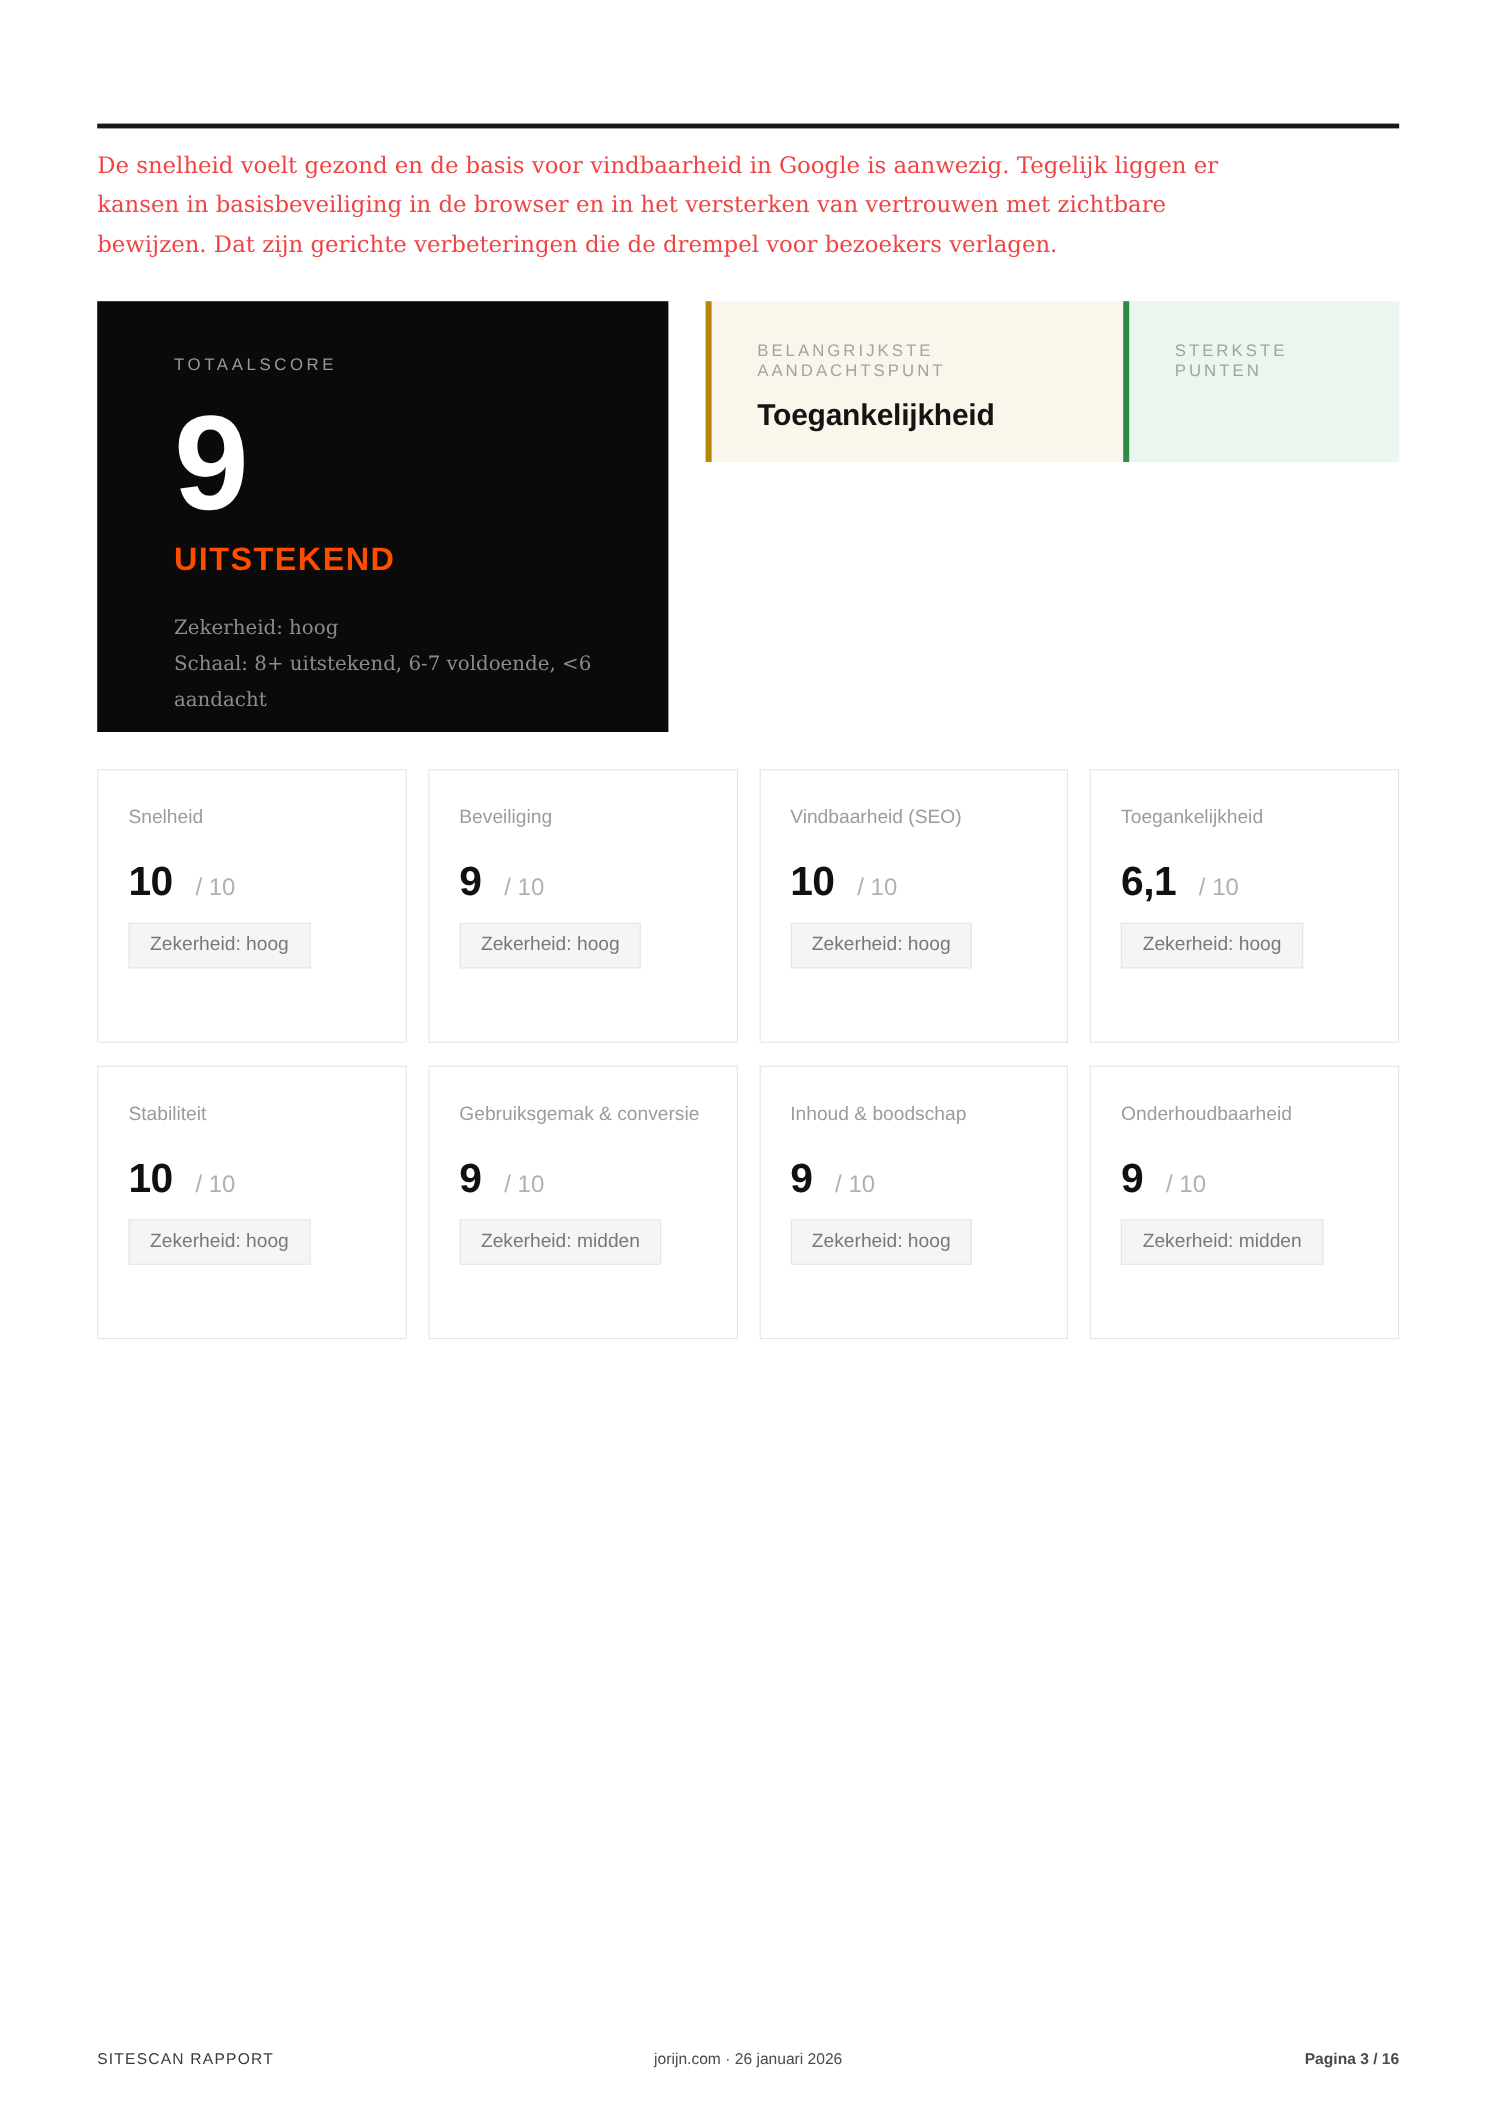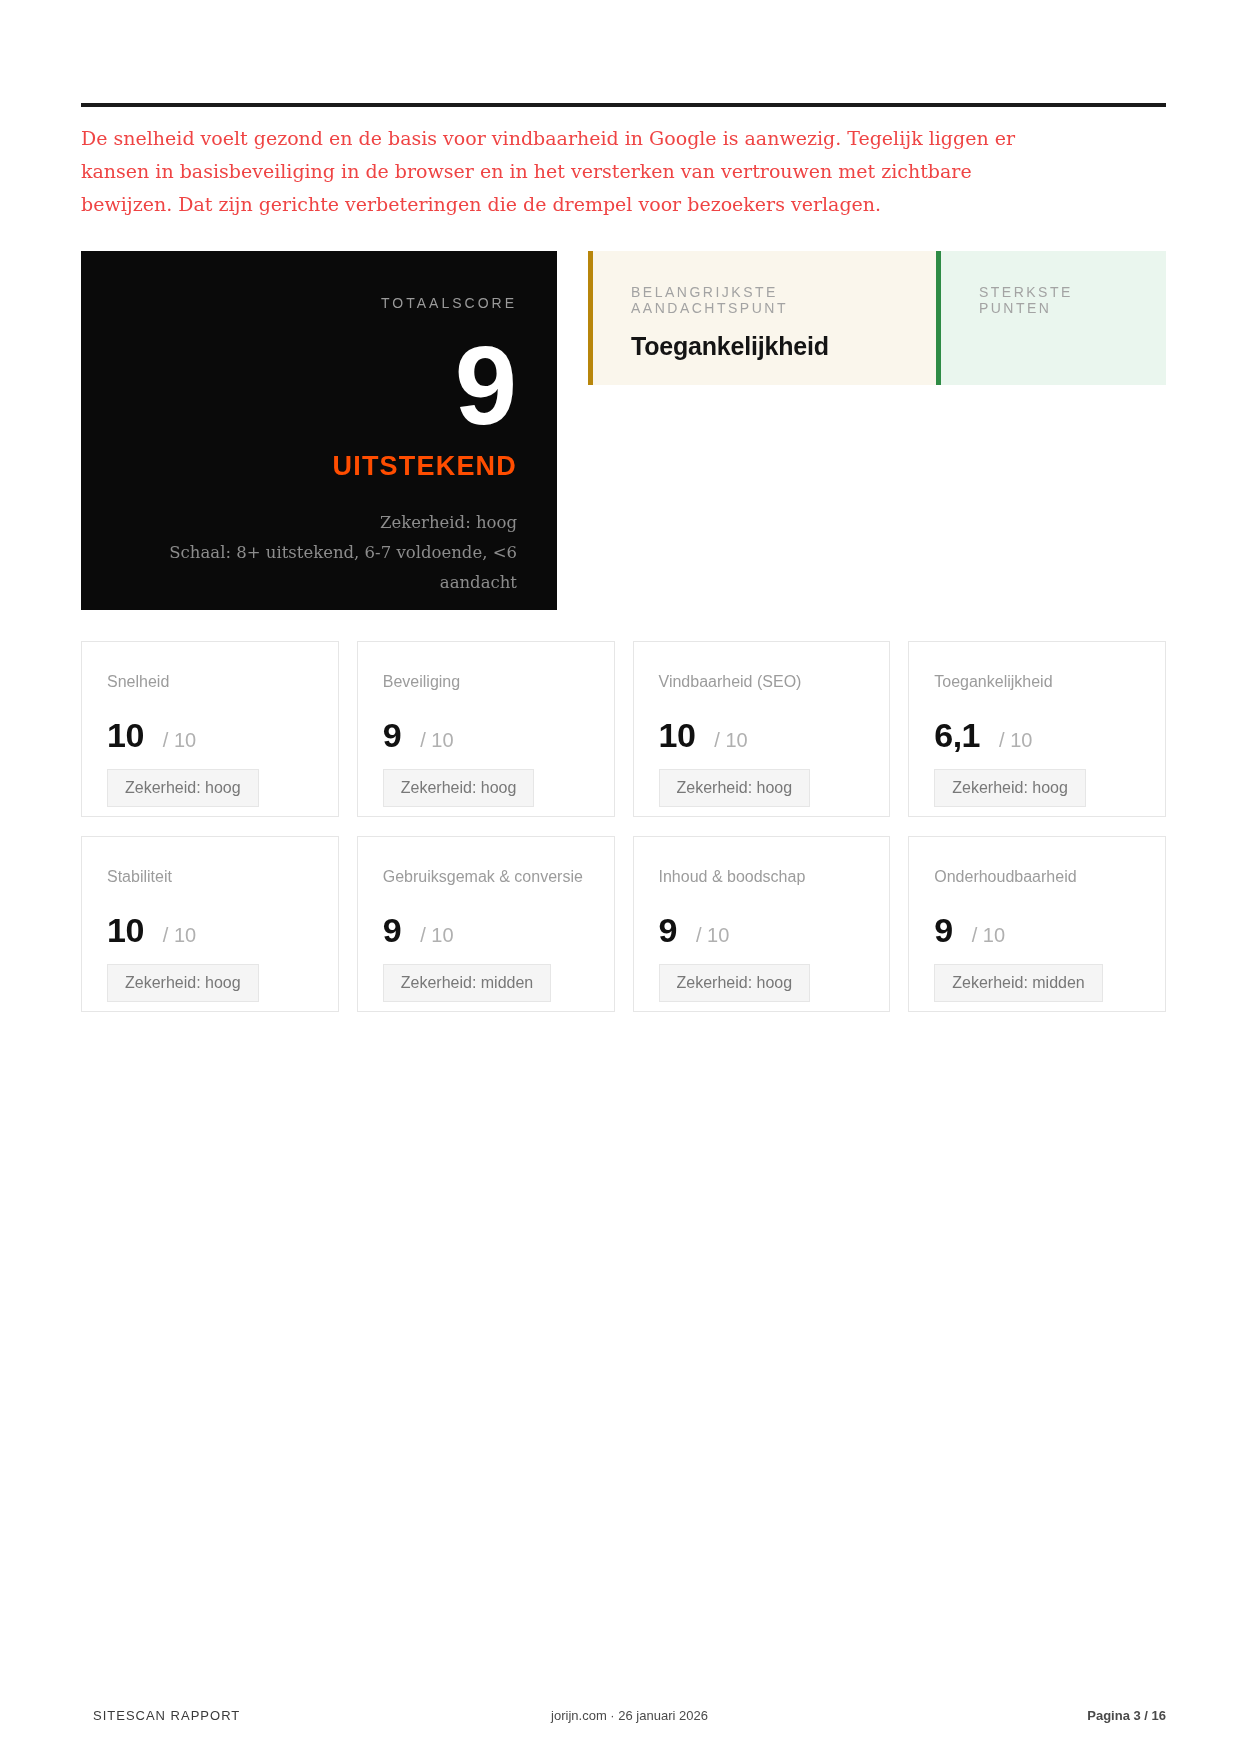--- a/index.html
+++ b/index.html
@@ -47,21 +47,20 @@
     margin-top: 30px;
     height: 359px;
   }
   .totaal-card {
     width: 476px;
     height: 359px;
     background: #0a0a0a;
     color: #ffffff;
     padding: 44px 40px 0 64px;
     flex: 0 0 auto;
-    text-align: right;
   }
   .totaal-label {
     font-size: 14px;
     letter-spacing: 3px;
     color: #9a9a9a;
     font-weight: 500;
   }
   .totaal-score {
     margin-top: 22px;
     font-size: 112px;
@@ -111,21 +110,21 @@
   }
   
   .score-grid {
     margin-top: 31px;
     display: grid;
     grid-template-columns: repeat(4, 1fr);
     column-gap: 18px;
     row-gap: 19px;
   }
   .score-card {
-    height: 176px;
+    height: 228px;
     border: 1px solid #e6e6e6;
     background: #ffffff;
     padding: 31px 25px 0 25px;
   }
   .score-card-label {
     font-size: 16px;
     color: #9c9c9c;
   }
   .score-line {
     margin-top: 25px;
@@ -155,21 +154,20 @@
   
   .footer {
     position: absolute;
     left: 81px;
     right: 74px;
     top: 1708px;
     display: flex;
     align-items: center;
     font-size: 13px;
     color: #3a3a3a;
-    margin-left: 12px;
   }
   .footer-left  { flex: 1; text-align: left; letter-spacing: 1px; }
   .footer-center{ flex: 1.4; text-align: center; color: #4a4a4a; }
   .footer-right { flex: 1; text-align: right; color: #4a4a4a; font-weight: bold; }
 </style>
 </head>
 <body>
 
 <div class="page">
   <div class="content">

